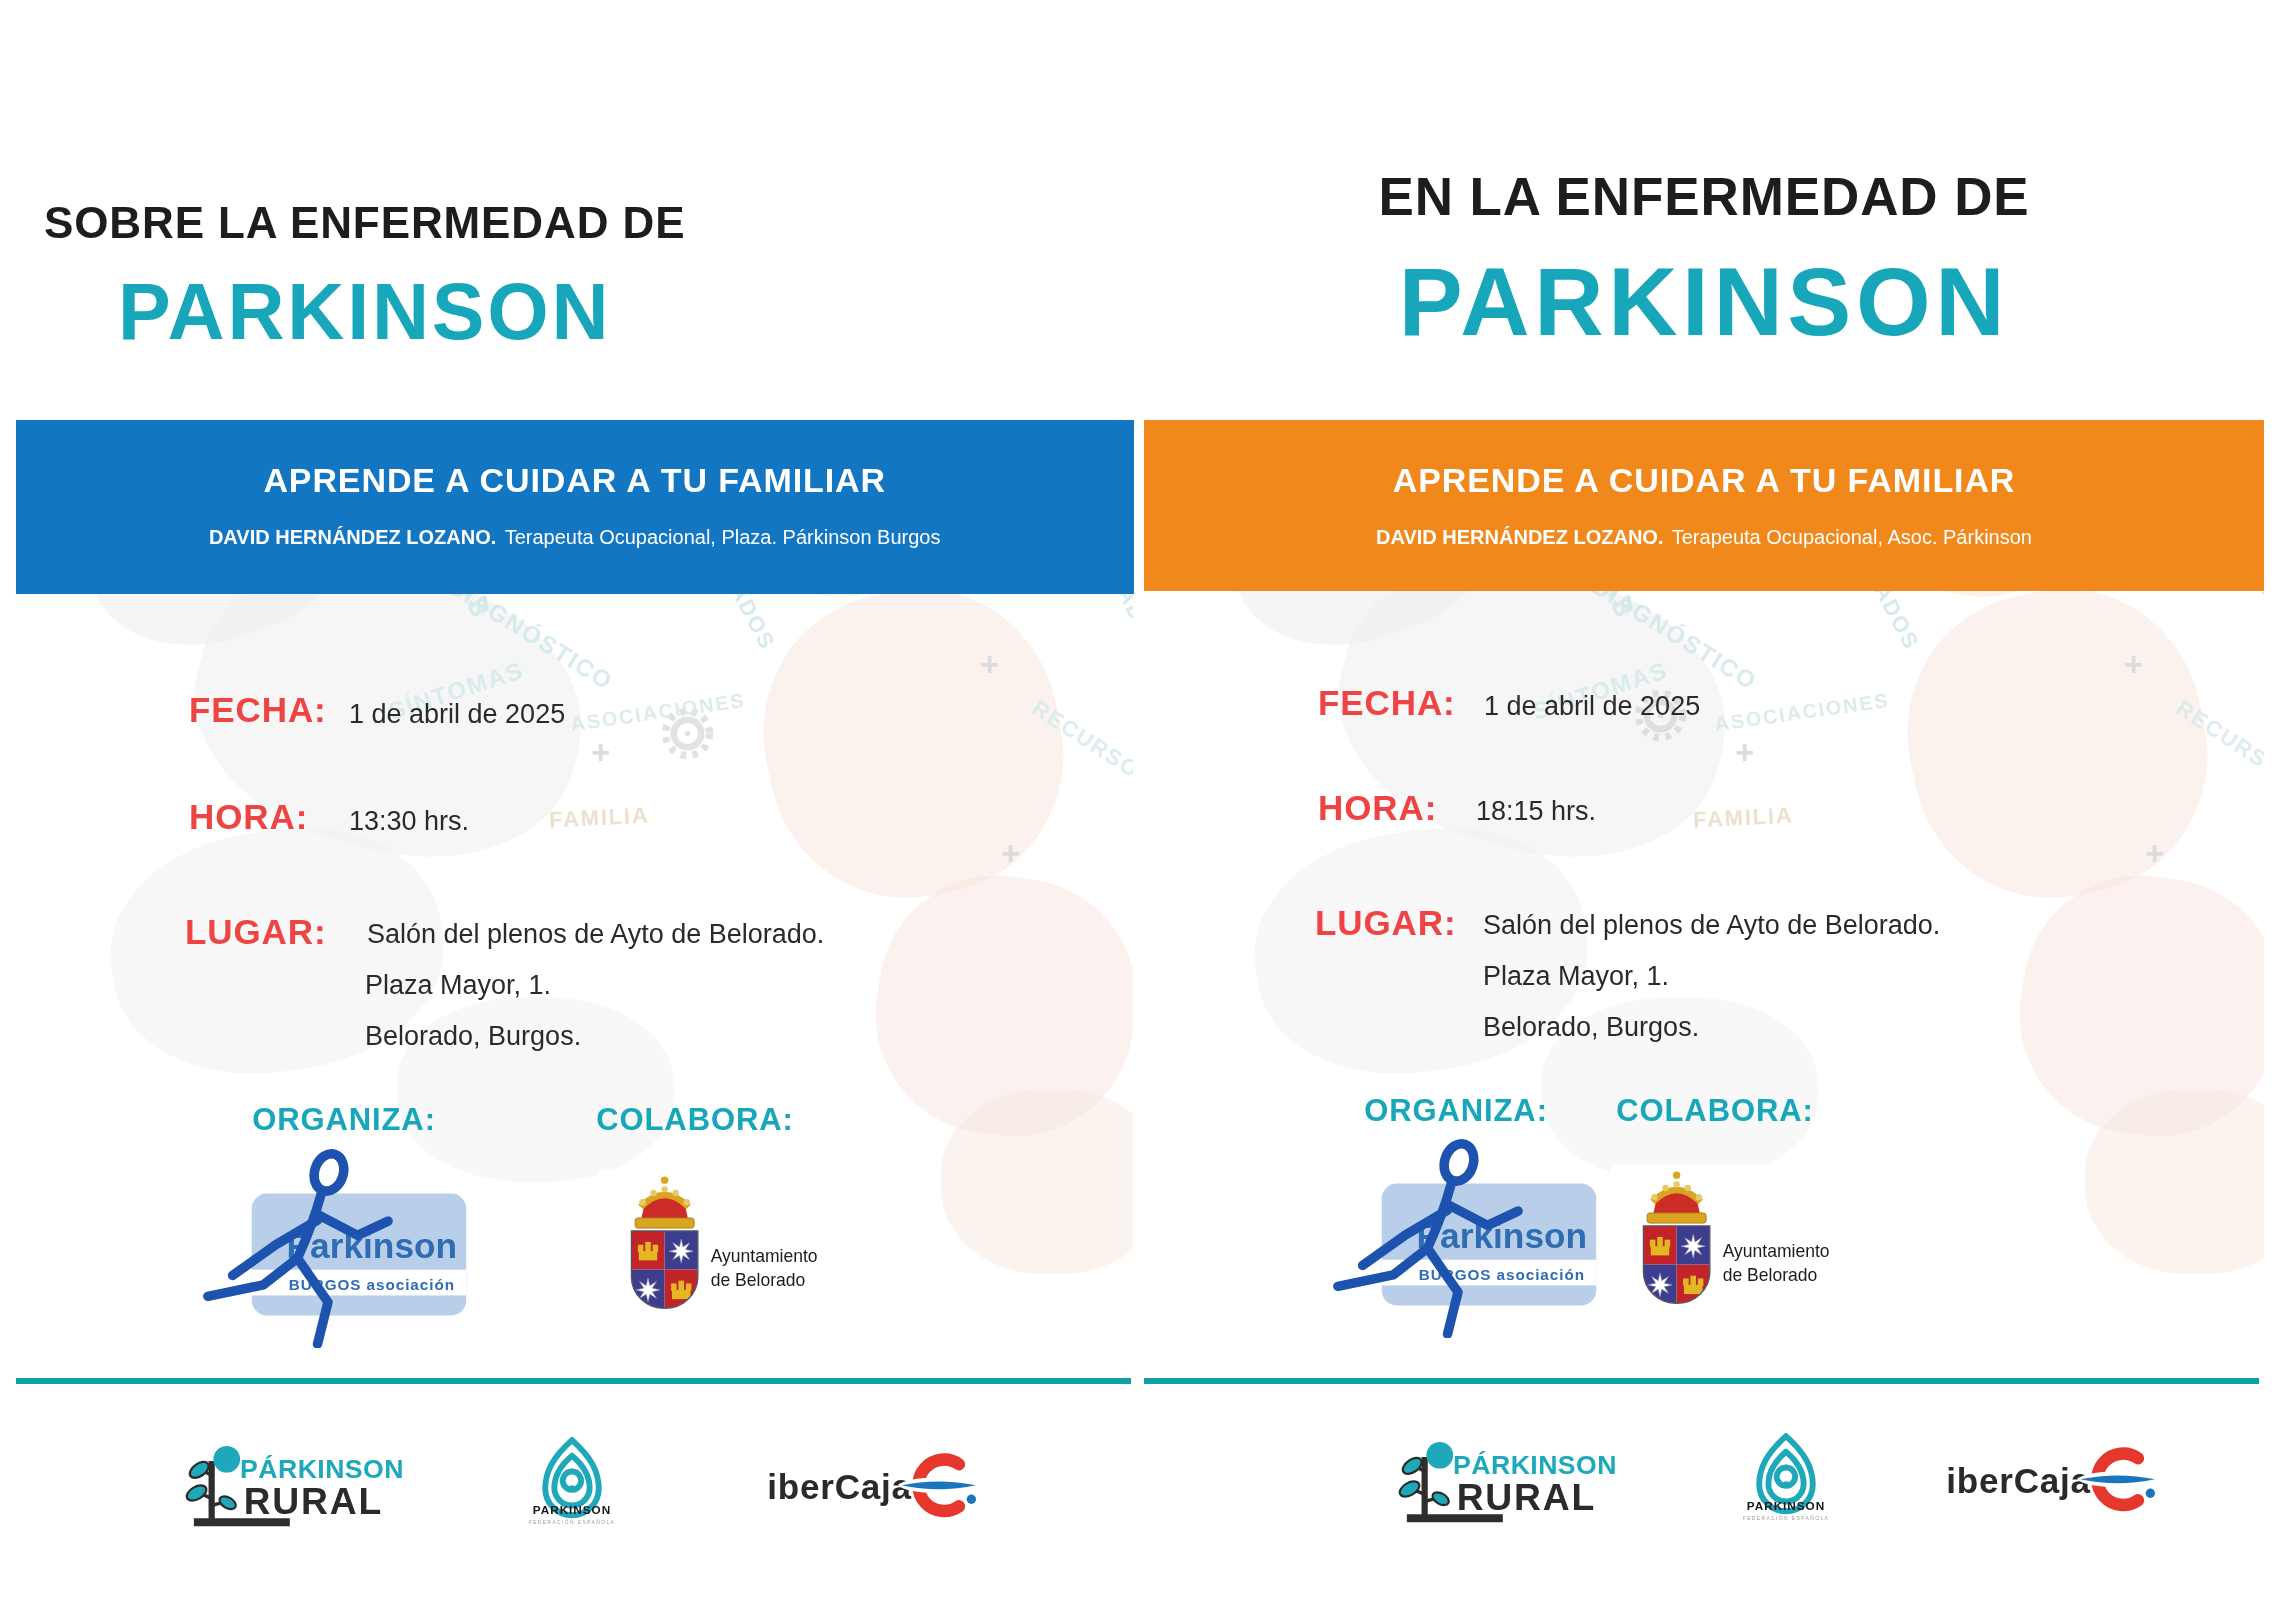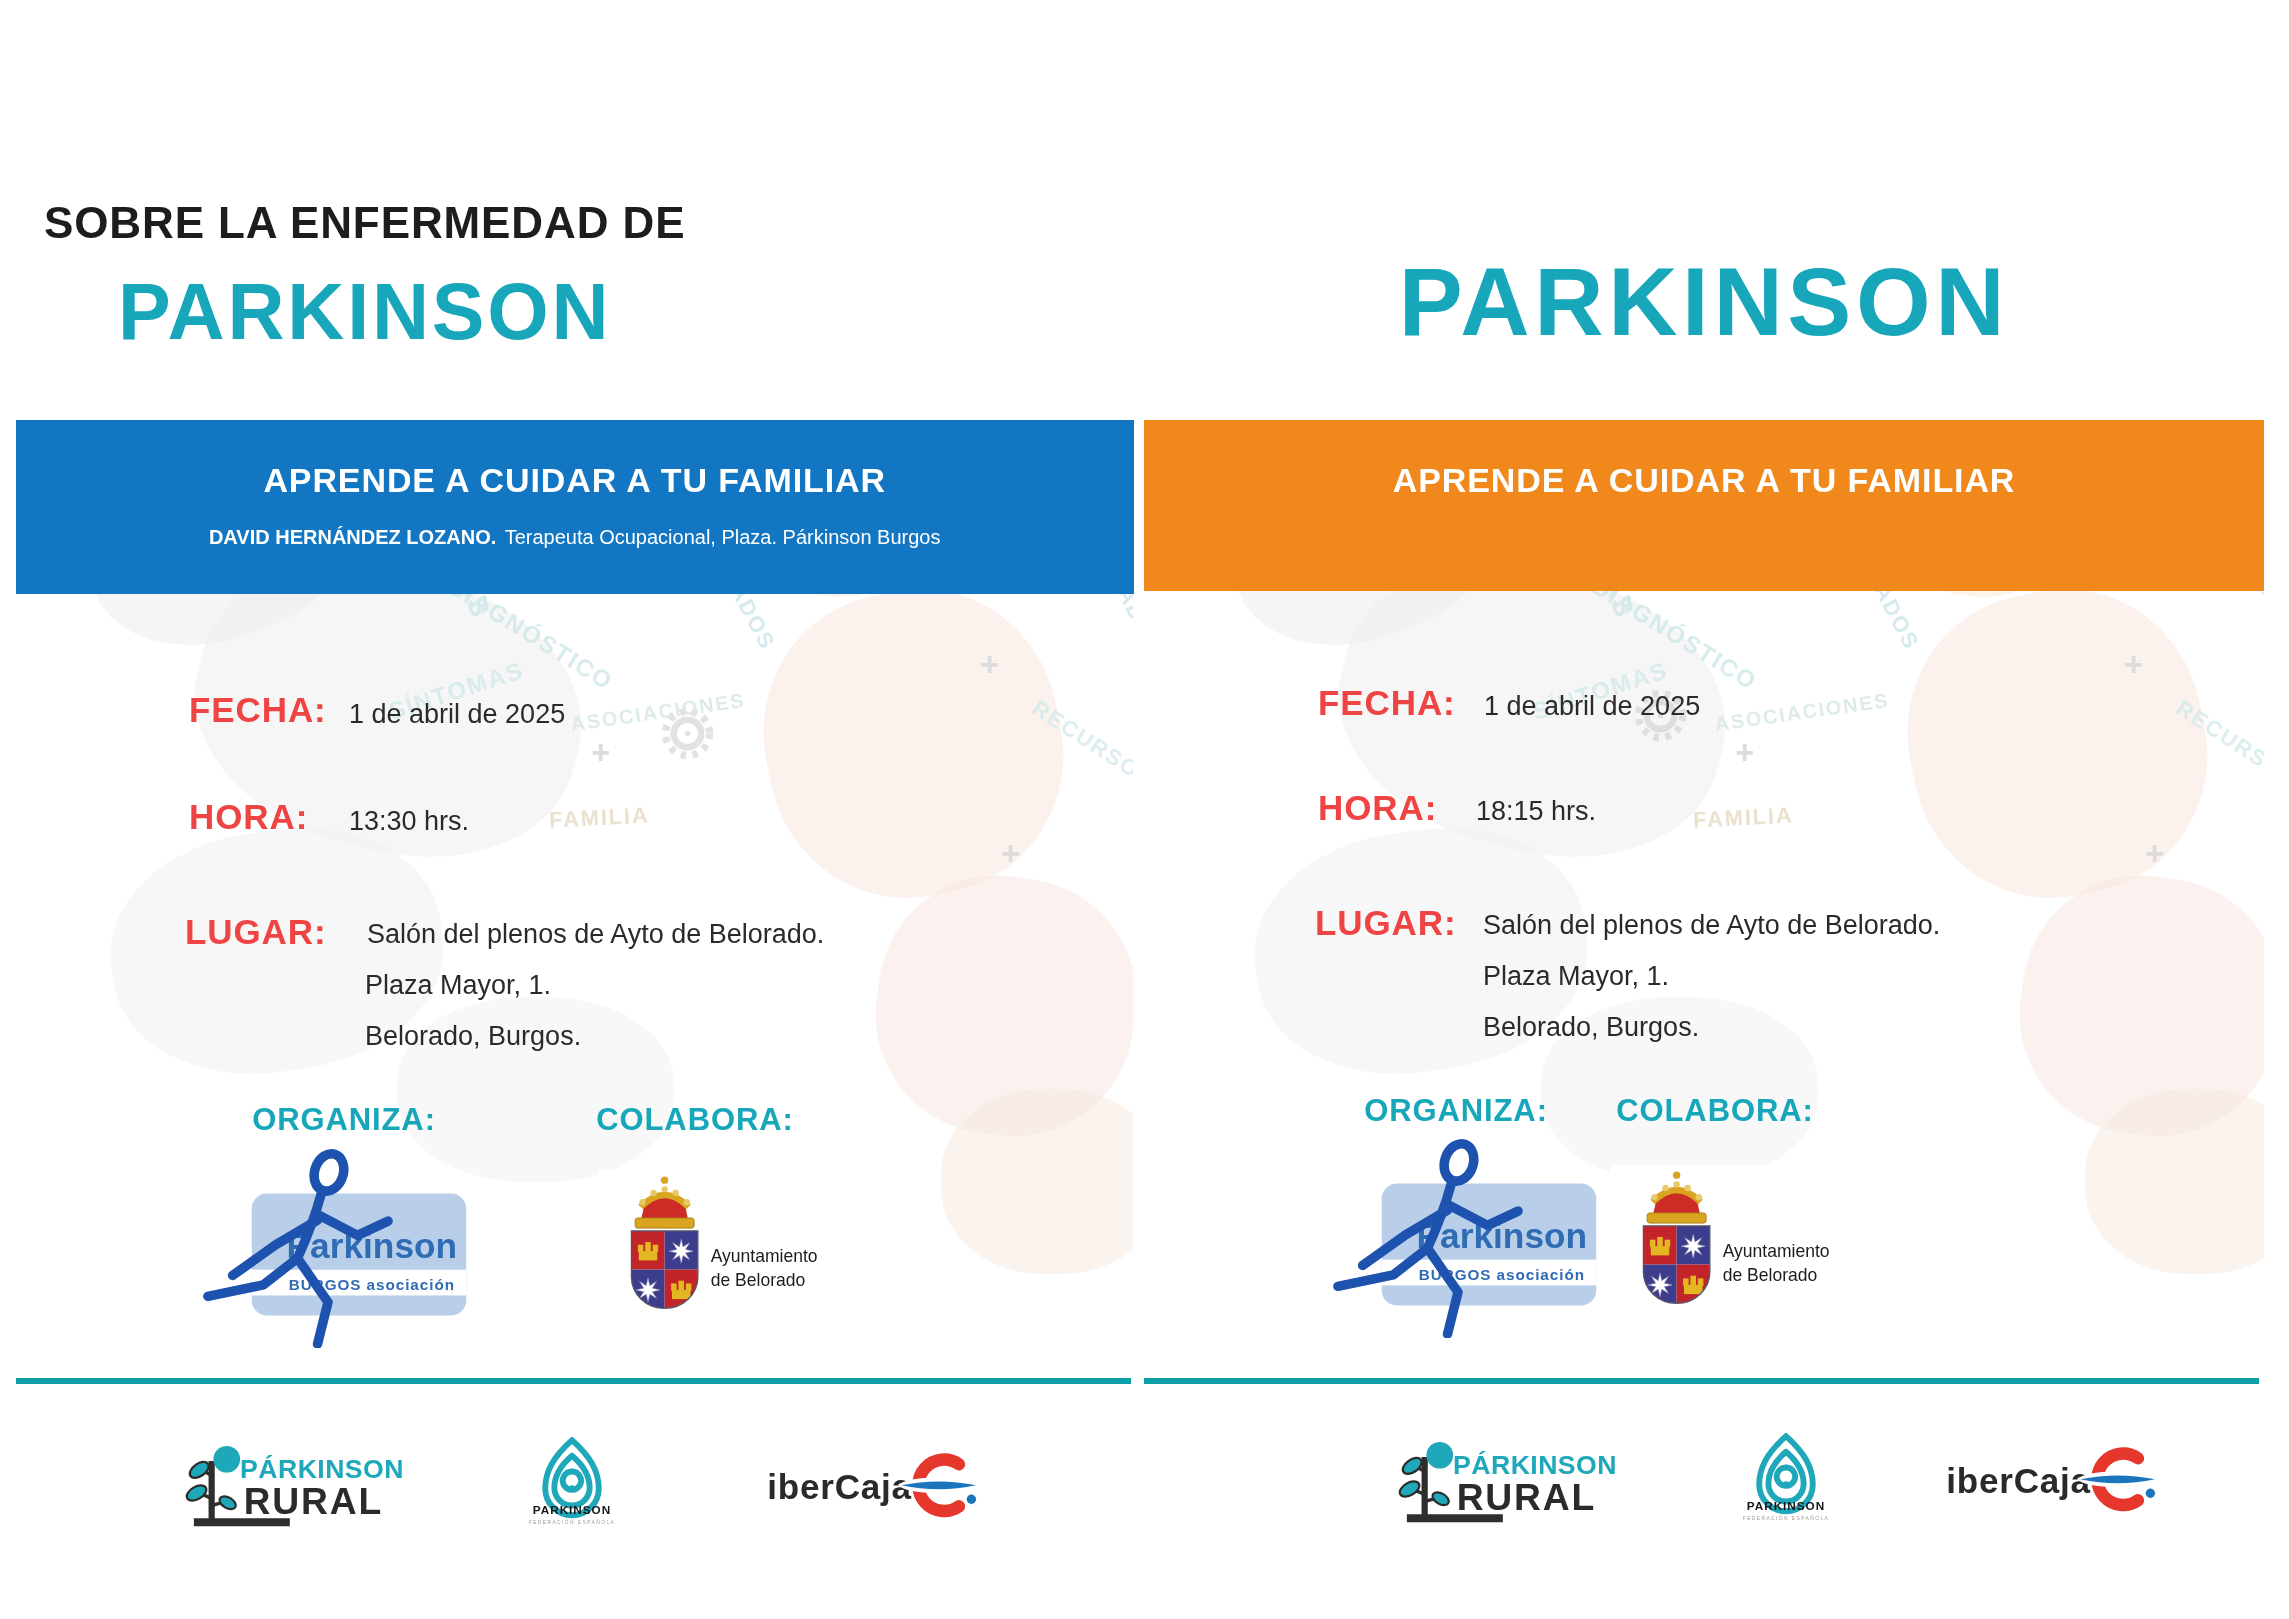--- a/index.html
+++ b/index.html
@@ -261,25 +261,29 @@
         <span class="wm-word" style="left: 436px; top: 200px; font-size: 24px; color: rgb(210, 232, 234); transform: rotate(32deg);">DIAGNÓSTICO</span>
         <span class="wm-word" style="left: 386px; top: 257px; font-size: 24px; color: rgb(213, 234, 236); transform: rotate(-18deg);">SÍNTOMAS</span>
         <span class="wm-word" style="left: 570px; top: 281px; font-size: 20px; color: rgb(216, 235, 224); transform: rotate(-8deg);">ASOCIACIONES</span>
         <span class="wm-word" style="left: 549px; top: 385px; font-size: 22px; color: rgb(232, 220, 198); transform: rotate(-3deg);">FAMILIA</span>
         <span class="wm-word" style="left: 1032px; top: 42px; font-size: 22px; color: rgb(213, 234, 236); transform: rotate(65deg);">CONSEJOS</span>
         <span class="wm-word" style="left: 1060px; top: 160px; font-size: 22px; color: rgb(207, 231, 234); transform: rotate(65deg);">CUIDADOS</span>
         <span class="wm-word" style="left: 1023px; top: 311px; font-size: 22px; color: rgb(213, 234, 236); transform: rotate(33deg);">RECURSOS</span>
       </div>
 
     <div class="title-right-block">
+      <div class="title-line t-dark rt2">EN LA ENFERMEDAD DE</div>
       <div class="title-line t-teal rt3">PARKINSON</div>
     </div>
 
     <div class="banner banner-orange">
       <div class="banner-heading">APRENDE A CUIDAR A TU FAMILIAR</div>
+      <div class="banner-sub">
+        <span class="sub-bold">DAVID HERNÁNDEZ LOZANO.</span><span>Terapeuta Ocupacional, Asoc. Párkinson</span>
+      </div>
     </div>
 
     <div class="d-label" style="left:174px;top:683px">FECHA:</div>
     <div class="d-value" style="left:340px;top:691px">1 de abril de 2025</div>
 
     <div class="d-label" style="left:174px;top:788px">HORA:</div>
     <div class="d-value" style="left:332px;top:796px">18:15 hrs.</div>
 
     <div class="d-label" style="left:171px;top:903px">LUGAR:</div>
     <div class="d-value" style="left:339px;top:910px">Salón del plenos de Ayto de Belorado.</div>

